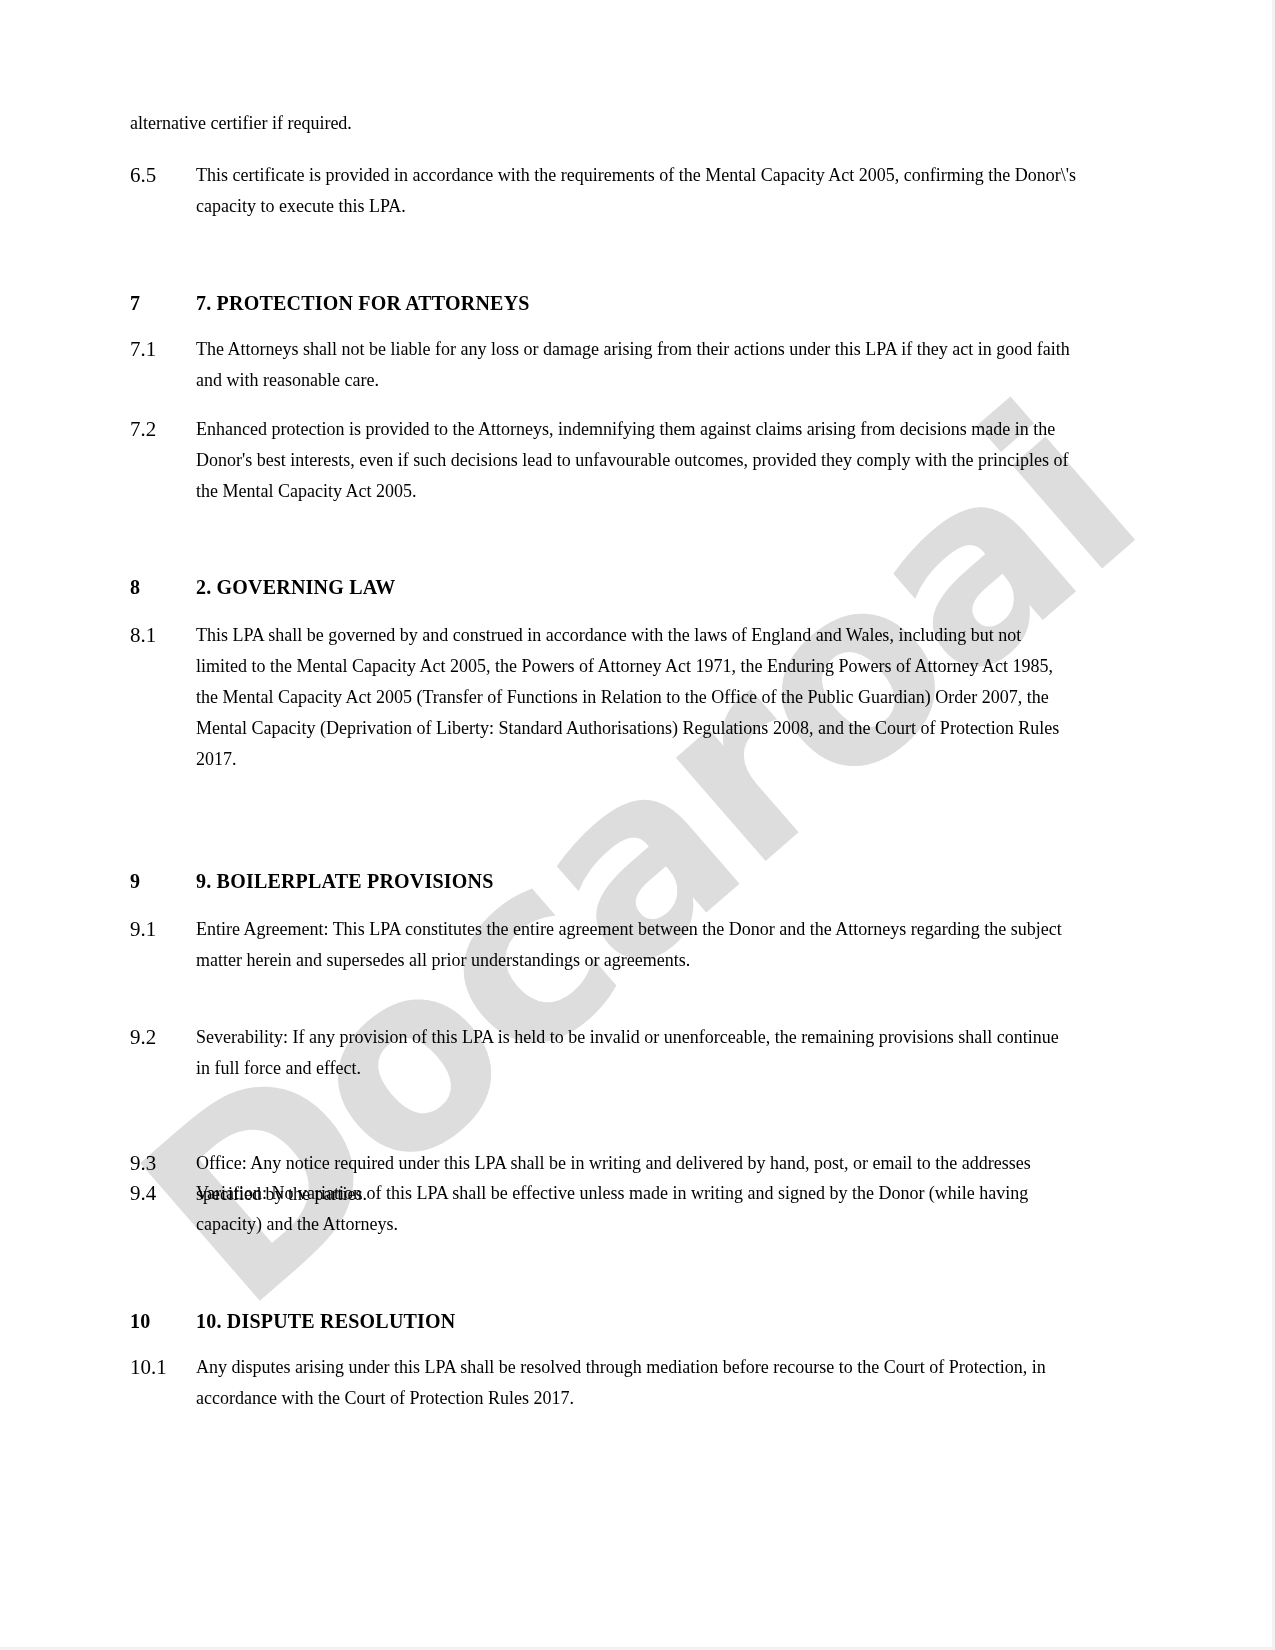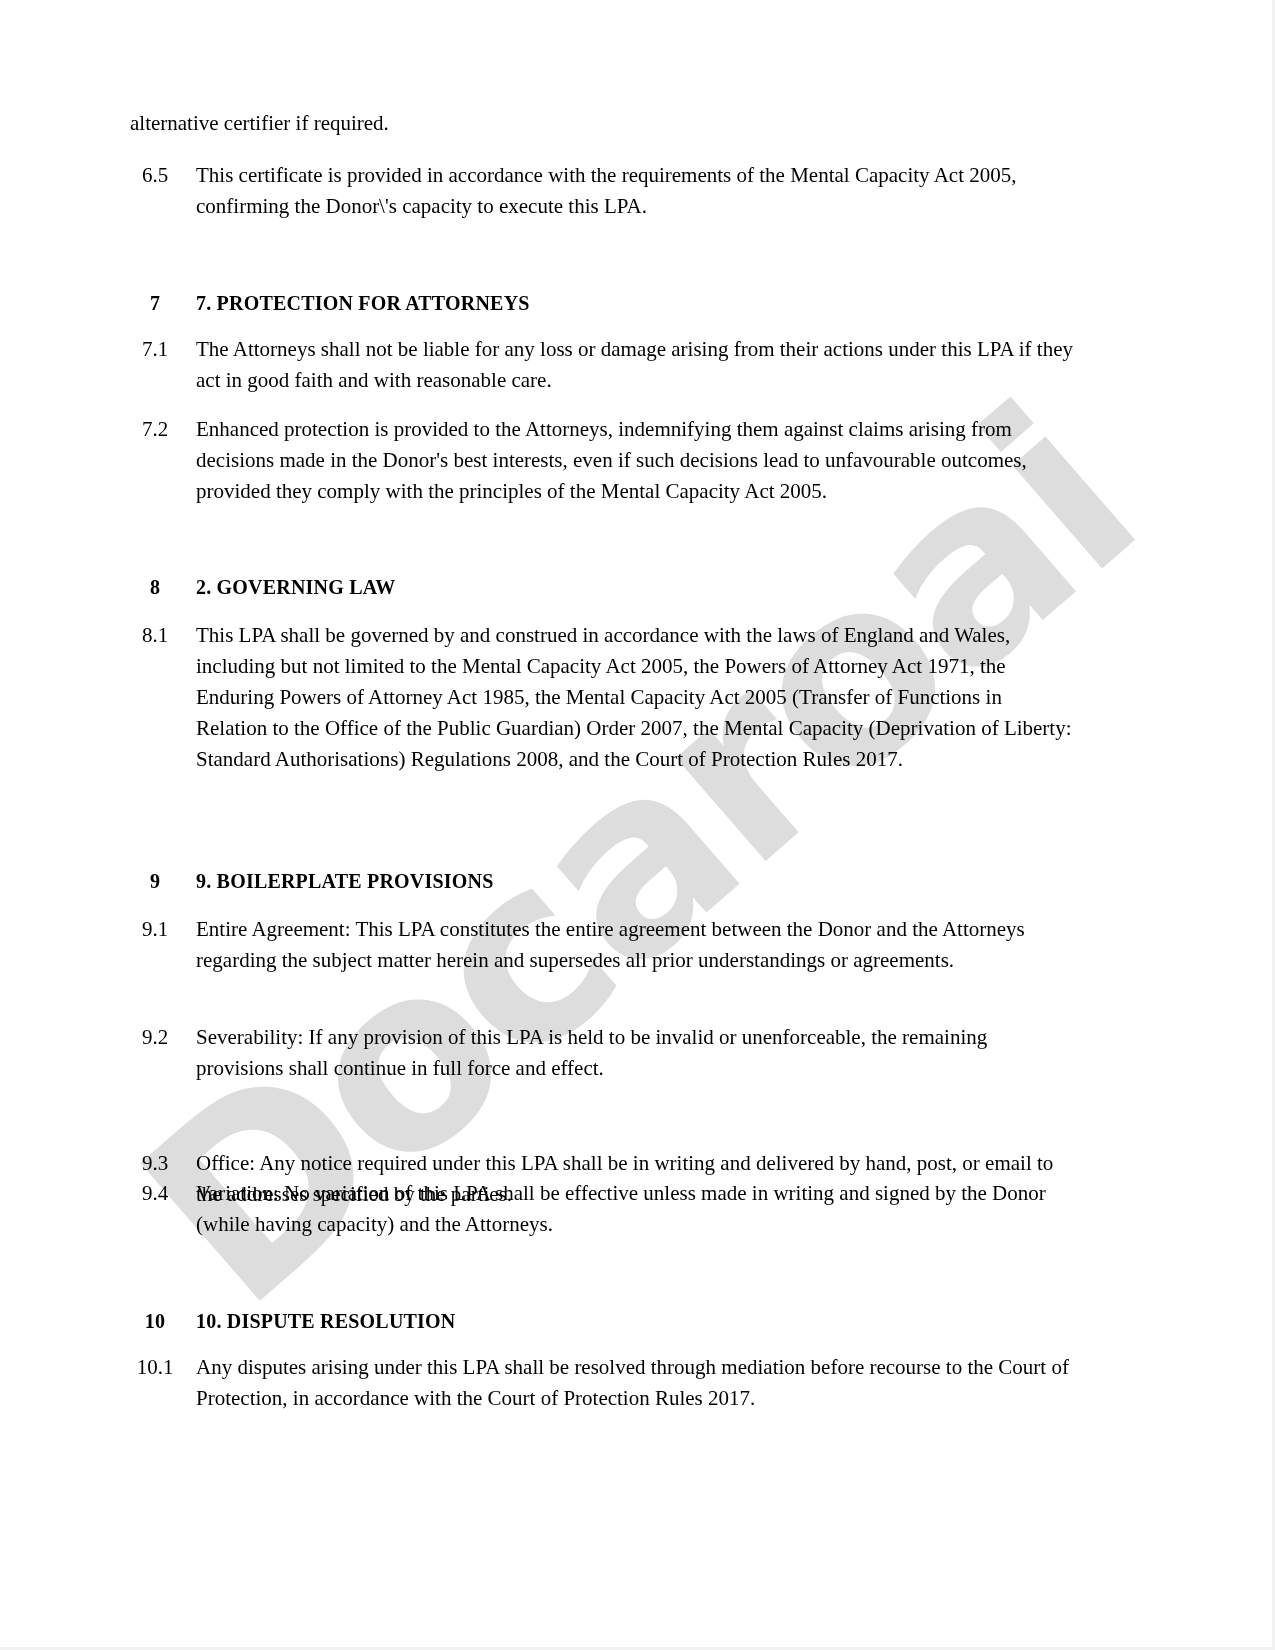--- a/index.html
+++ b/index.html
@@ -72,30 +72,30 @@
   .clause {
     display: flex;
     align-items: flex-start;
     position: relative;
     margin: 0;
   }
 
   .num {
     width: 66px;
     min-width: 66px;
-    text-align: center;
+    text-align: left;
     padding-right: 16px;
     box-sizing: border-box;
     font-size: 21px;
     line-height: 31px;
     white-space: nowrap;
   }
 
   .body {
-    font-size: 21px;
+    font-size: 18px;
     line-height: 31px;
     width: 880px;
     text-align: left;
   }
 
   .heading .num,
   .heading .body {
     font-weight: 700;
     font-size: 20px;
     letter-spacing: 0.2px;

